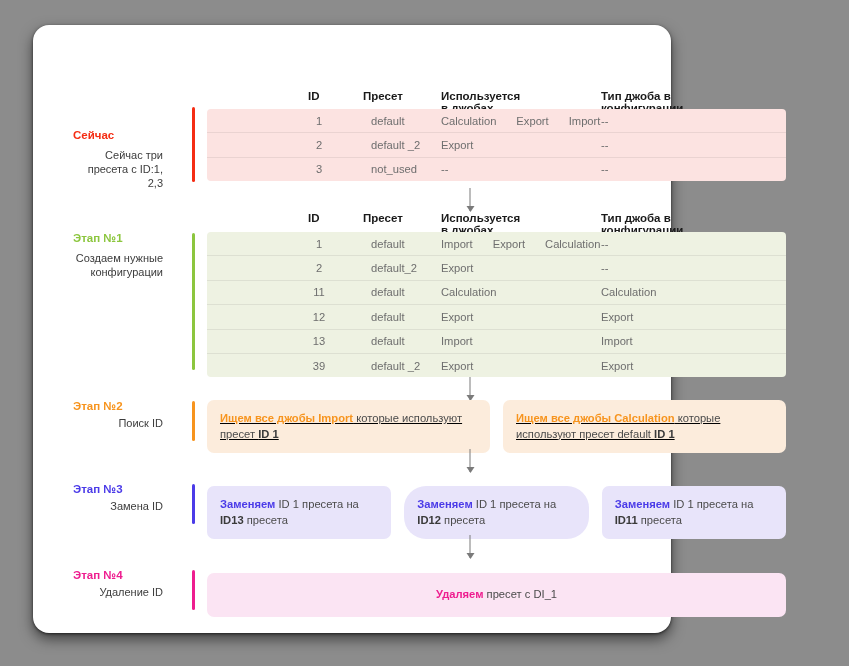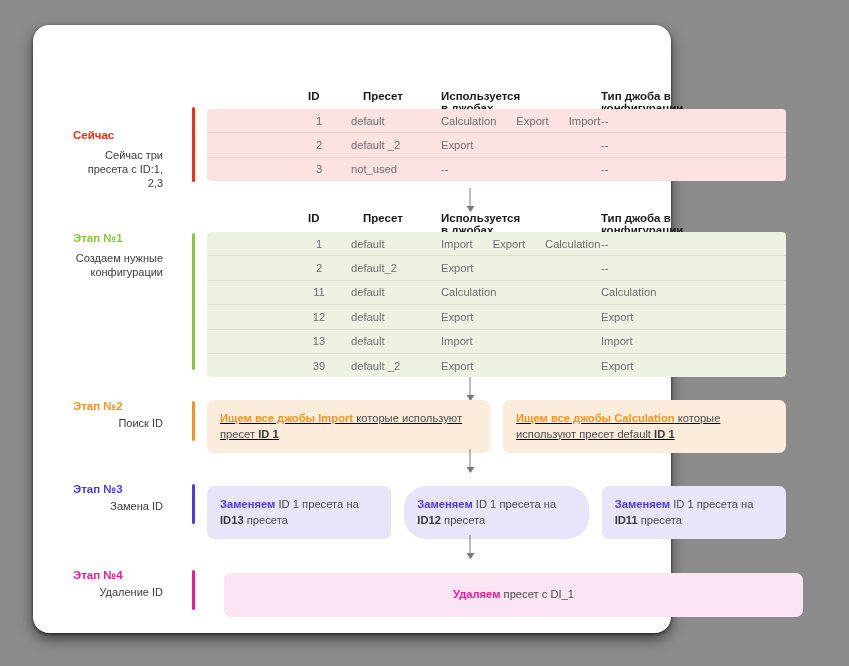--- a/index.html
+++ b/index.html
@@ -40,21 +40,21 @@
   .bar{position:absolute;width:2.5px;border-radius:2px;}
 
   
   .thead{position:absolute;font-size:11.5px;font-weight:bold;color:#1a1a1a;}
   .tbl{position:absolute;left:174px;width:579px;border-radius:4px;overflow:hidden;}
   .row{position:relative;height:23.4px;}
   .row + .row{border-top:1px solid rgba(0,0,0,.07);}
   .cell{position:absolute;top:50%;transform:translateY(-50%);
         font-size:11.2px;color:#6e6e6e;white-space:nowrap;}
   .c-id{left:101px;width:22px;text-align:center;}
-  .c-preset{left:144px;text-align:center;}
+  .c-preset{left:164px;text-align:center;}
   .c-jobs{left:234px;}
   .c-type{left:394px;}
   .chip{display:inline-block;margin-right:20px;}
   .chip:last-child{margin-right:0;}
 
   
   .arrow{
     position:absolute;left:437px;
     width:1px;background:#7a7a7a;
     transform:translateX(-0.5px);
@@ -222,18 +222,18 @@
 
   <div class="arrow" style="top:510px;height:23px;"></div>
 
   <div class="stage">
     <div class="lbl" style="top:543px;">
       <div class="title" style="color:#ee1d8f;">Этап №4</div>
       <div class="sub tight">Удаление ID</div>
     </div>
     <div class="bar" style="left:159px;top:545px;height:40px;background:#ee1d8f;"></div>
 
-    <div class="wide" style="top:548px;background:#fbe4f3;margin-left:17px;">
+    <div class="wide" style="top:548px;background:#fbe4f3;">
       <span class="hl" style="color:#ee1d8f;font-weight:bold;">Удаляем</span><span> пресет с DI_1</span>
     </div>
   </div>
 
 </div>
 
 </body></html>

